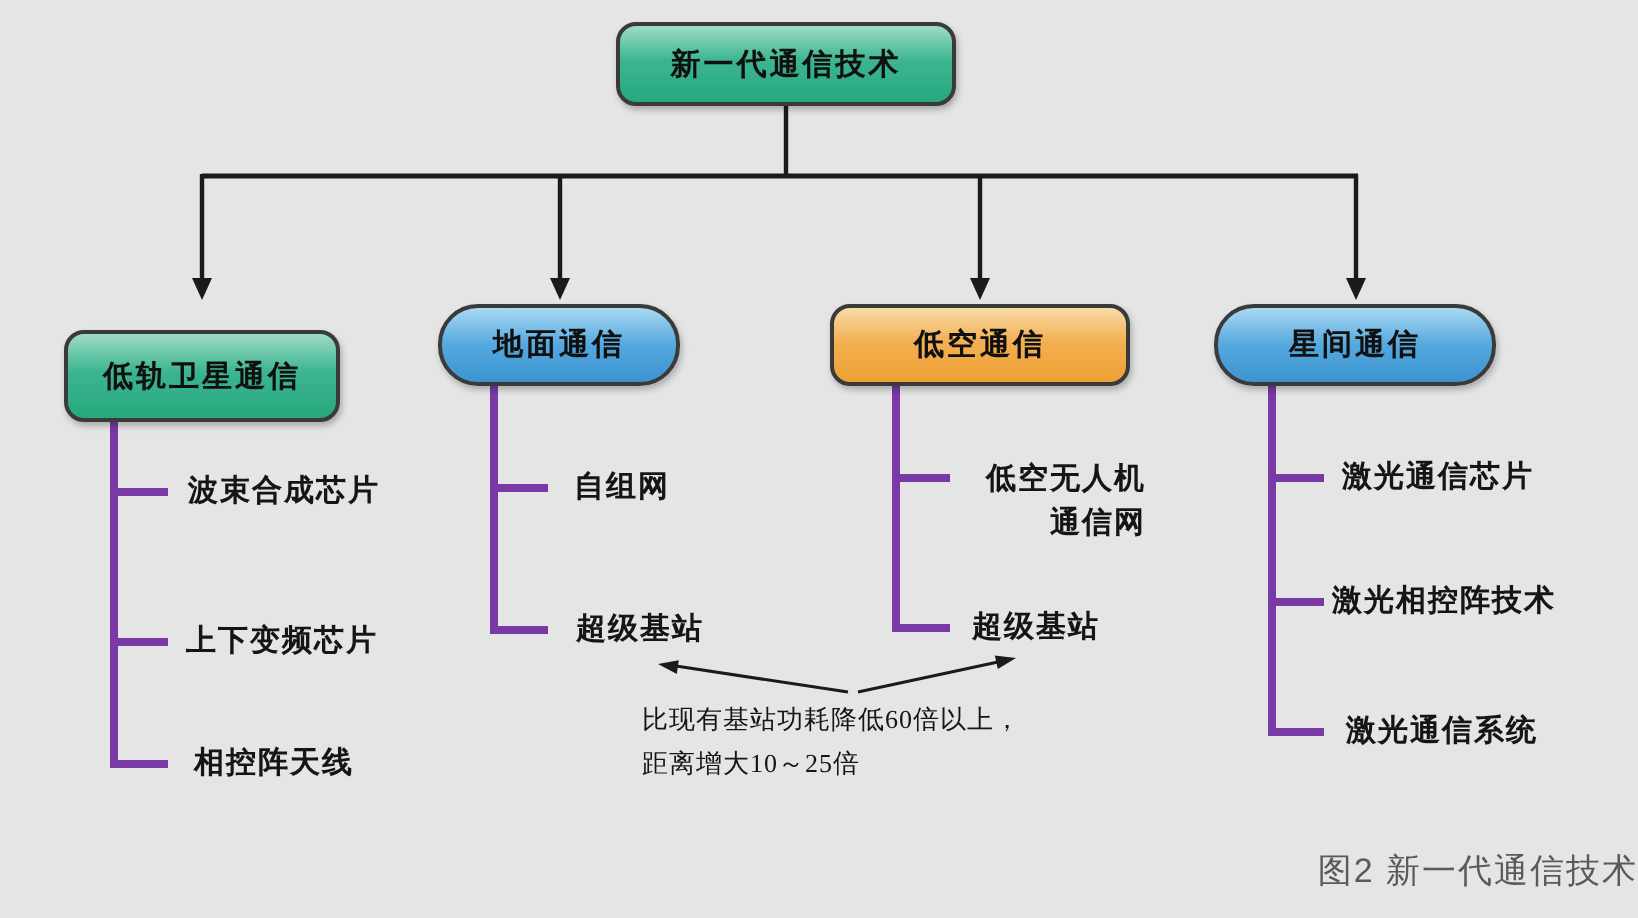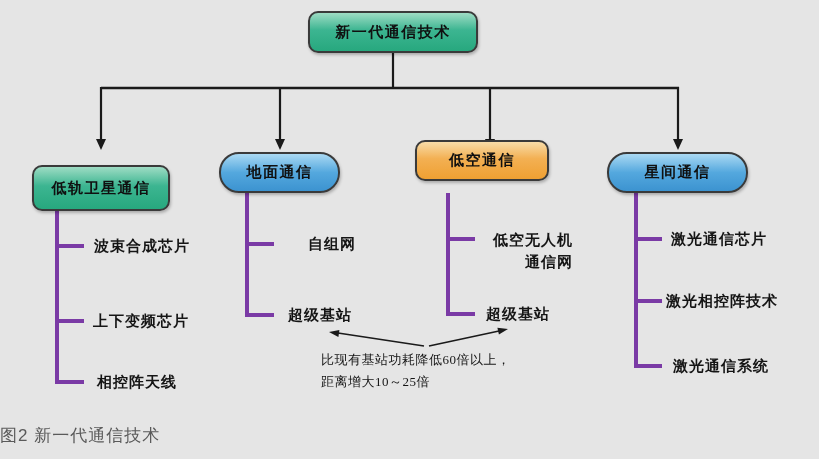--- a/index.html
+++ b/index.html
@@ -31,21 +31,21 @@
     letter-spacing:1px;line-height:20px;white-space:nowrap;
   }
   .leaf.wrap{white-space:normal;width:84px;text-align:right;line-height:22px;}
   .annotation{
     position:absolute;left:321px;top:349px;
     font-weight:normal;font-size:13px;color:#151515;
     line-height:22px;letter-spacing:0.5px;
   }
   .caption{
     position:absolute;left:0;top:424px;width:819px;
-    text-align:left;font-size:17px;color:#5a5a5a;
+    text-align:right;font-size:17px;color:#5a5a5a;
     font-family:"Liberation Sans","DejaVu Sans",sans-serif;
     letter-spacing:1px;
   }
 </style>
 </head>
 <body>
 
 <div id="canvas">
 
   <svg class="overlay" viewBox="0 0 819 459">
@@ -99,29 +99,29 @@
       </g>
     </g>
   </svg>
 
   <div class="node green" style="left:308px;top:11px;width:170px;height:42px;">新一代通信技术</div>
 
   <div class="node green" style="left:32px;top:165px;width:138px;height:46px;">低轨卫星通信</div>
 
   <div class="node blue" style="left:219px;top:152px;width:121px;height:41px;">地面通信</div>
 
-  <div class="node orange" style="left:415px;top:140px;width:134px;height:41px;font-family:Liberation Mono, monospace;">低空通信</div>
+  <div class="node orange" style="left:415px;top:152px;width:150px;height:41px;font-family:Liberation Mono, monospace;">低空通信</div>
 
   <div class="node blue" style="left:607px;top:152px;width:141px;height:41px;">星间通信</div>
 
   <div class="leaf" style="left:94px;top:236px;">波束合成芯片</div>
   <div class="leaf" style="left:93px;top:311px;">上下变频芯片</div>
   <div class="leaf" style="left:97px;top:372px;">相控阵天线</div>
 
-  <div class="leaf" style="left:287px;top:234px;margin-left:21px;">自组网</div>
+  <div class="leaf" style="left:287px;top:234px;">自组网</div>
   <div class="leaf" style="left:288px;top:305px;">超级基站</div>
 
   <div class="leaf wrap" style="left:489px;top:229px;">低空无人机通信网</div>
   <div class="leaf" style="left:486px;top:304px;">超级基站</div>
 
   <div class="leaf" style="left:671px;top:229px;">激光通信芯片</div>
   <div class="leaf" style="left:666px;top:291px;">激光相控阵技术</div>
   <div class="leaf" style="left:673px;top:356px;">激光通信系统</div>
 
   <div class="annotation">

